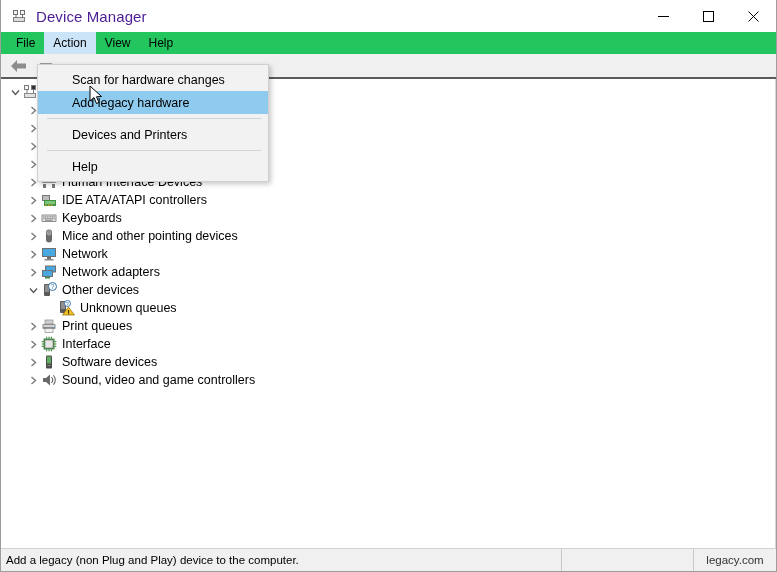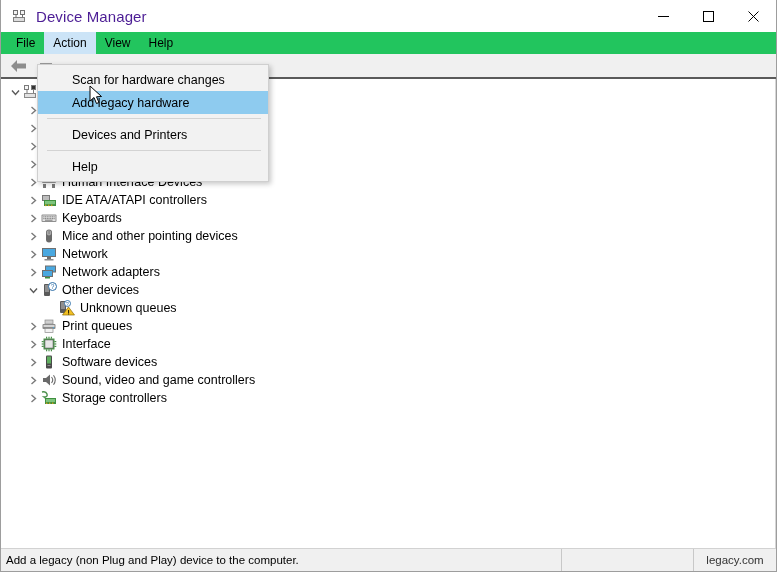--- a/index.html
+++ b/index.html
@@ -523,38 +523,20 @@
           </span>
           <span class="row-ico ico">
             <svg width="16" height="16" viewBox="0 0 16 16">
               <path d="M2 6 L5 6 L9 2.5 L9 13.5 L5 10 L2 10 Z" fill="#6a6a6a"></path>
               <path d="M10.5 5 Q13 8 10.5 11" fill="none" stroke="#6a6a6a" stroke-width="1.1"></path>
               <path d="M12.5 3.2 Q16 8 12.5 12.8" fill="none" stroke="#6a6a6a" stroke-width="1.1"></path>
             </svg>
           </span>
           <span class="row-label">Sound, video and game controllers</span>
         </div>
-        <div class="row depth1">
-          <span class="chev">
-            <svg width="9" height="9" viewBox="0 0 9 9">
-              <path d="M2.5 1 L6.5 4.5 L2.5 8" fill="none" stroke="#7a7a7a" stroke-width="1.4"></path>
-            </svg>
-          </span>
-          <span class="row-ico ico">
-            <svg width="16" height="16" viewBox="0 0 16 16">
-              <path d="M1 2 Q5 1 6 4 Q7 7 3 7 Q6 9 5 11" fill="none" stroke="#4a8f4a" stroke-width="1.4"></path>
-              <rect x="4" y="8" width="11" height="6" fill="#3f8f3f"></rect>
-              <rect x="5" y="9" width="9" height="3" fill="#7dc47d"></rect>
-              <rect x="5" y="12.5" width="1.4" height="1.5" fill="#c8a020"></rect>
-              <rect x="8" y="12.5" width="1.4" height="1.5" fill="#c8a020"></rect>
-              <rect x="11" y="12.5" width="1.4" height="1.5" fill="#c8a020"></rect>
-            </svg>
-          </span>
-          <span class="row-label">Storage controllers</span>
-        </div>
       </div>
   </div>
 
   <div class="statusbar">
     <div class="sb-cell sb-main">Add a legacy (non Plug and Play) device to the computer.</div>
     <div class="sb-cell sb-mid"></div>
     <div class="sb-cell sb-right">legacy.com</div>
   </div>
 
   <div class="dropdown">

